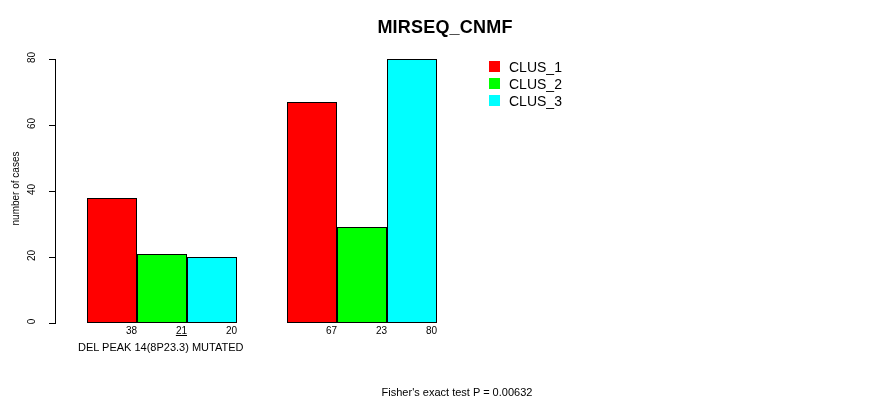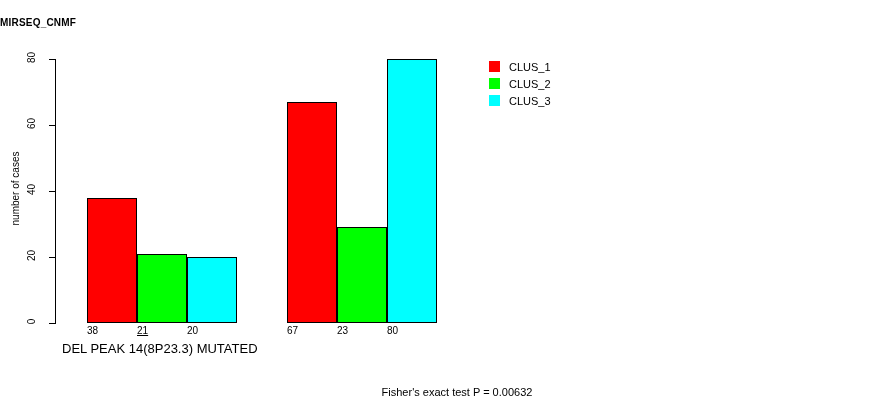--- a/index.html
+++ b/index.html
@@ -18,21 +18,22 @@
     overflow: hidden;
     background: #ffffff;
   }
   .abs { position: absolute; }
 
   
   .chart-title {
     left: 0;
     top: 17px;
     width: 890px;
-    font-size: 10px;
+    text-align: center;
+    font-size: 18px;
     font-weight: bold;
     letter-spacing: 0.2px;
   }
 
   
   .yaxis-line {
     left: 55px;
     top: 59px;
     width: 1px;
     height: 265px;
@@ -66,43 +67,44 @@
   
   .bar {
     box-sizing: border-box;
     border: 1px solid #000000;
     bottom: 77px;
   }
   .bar-value-label {
     font-size: 10px;
     top: 325px;
     width: 50px;
-    text-align: left;
+    text-align: right;
   }
   .group-label {
-    font-size: 13px;
+    font-size: 11px;
     top: 341px;
     white-space: nowrap;
+    margin-left: 16px;
   }
 
   
   .legend { left: 489px; top: 58px; }
   .legend-row {
     position: relative;
     height: 17px;
     display: flex;
     align-items: center;
   }
   .legend-swatch {
     width: 11px;
     height: 11px;
     display: inline-block;
   }
   .legend-text {
-    font-size: 11px;
+    font-size: 14px;
     margin-left: 9px;
     white-space: nowrap;
   }
 
   
   .footnote {
     left: 0;
     top: 386px;
     width: 890px;
     text-align: center;

